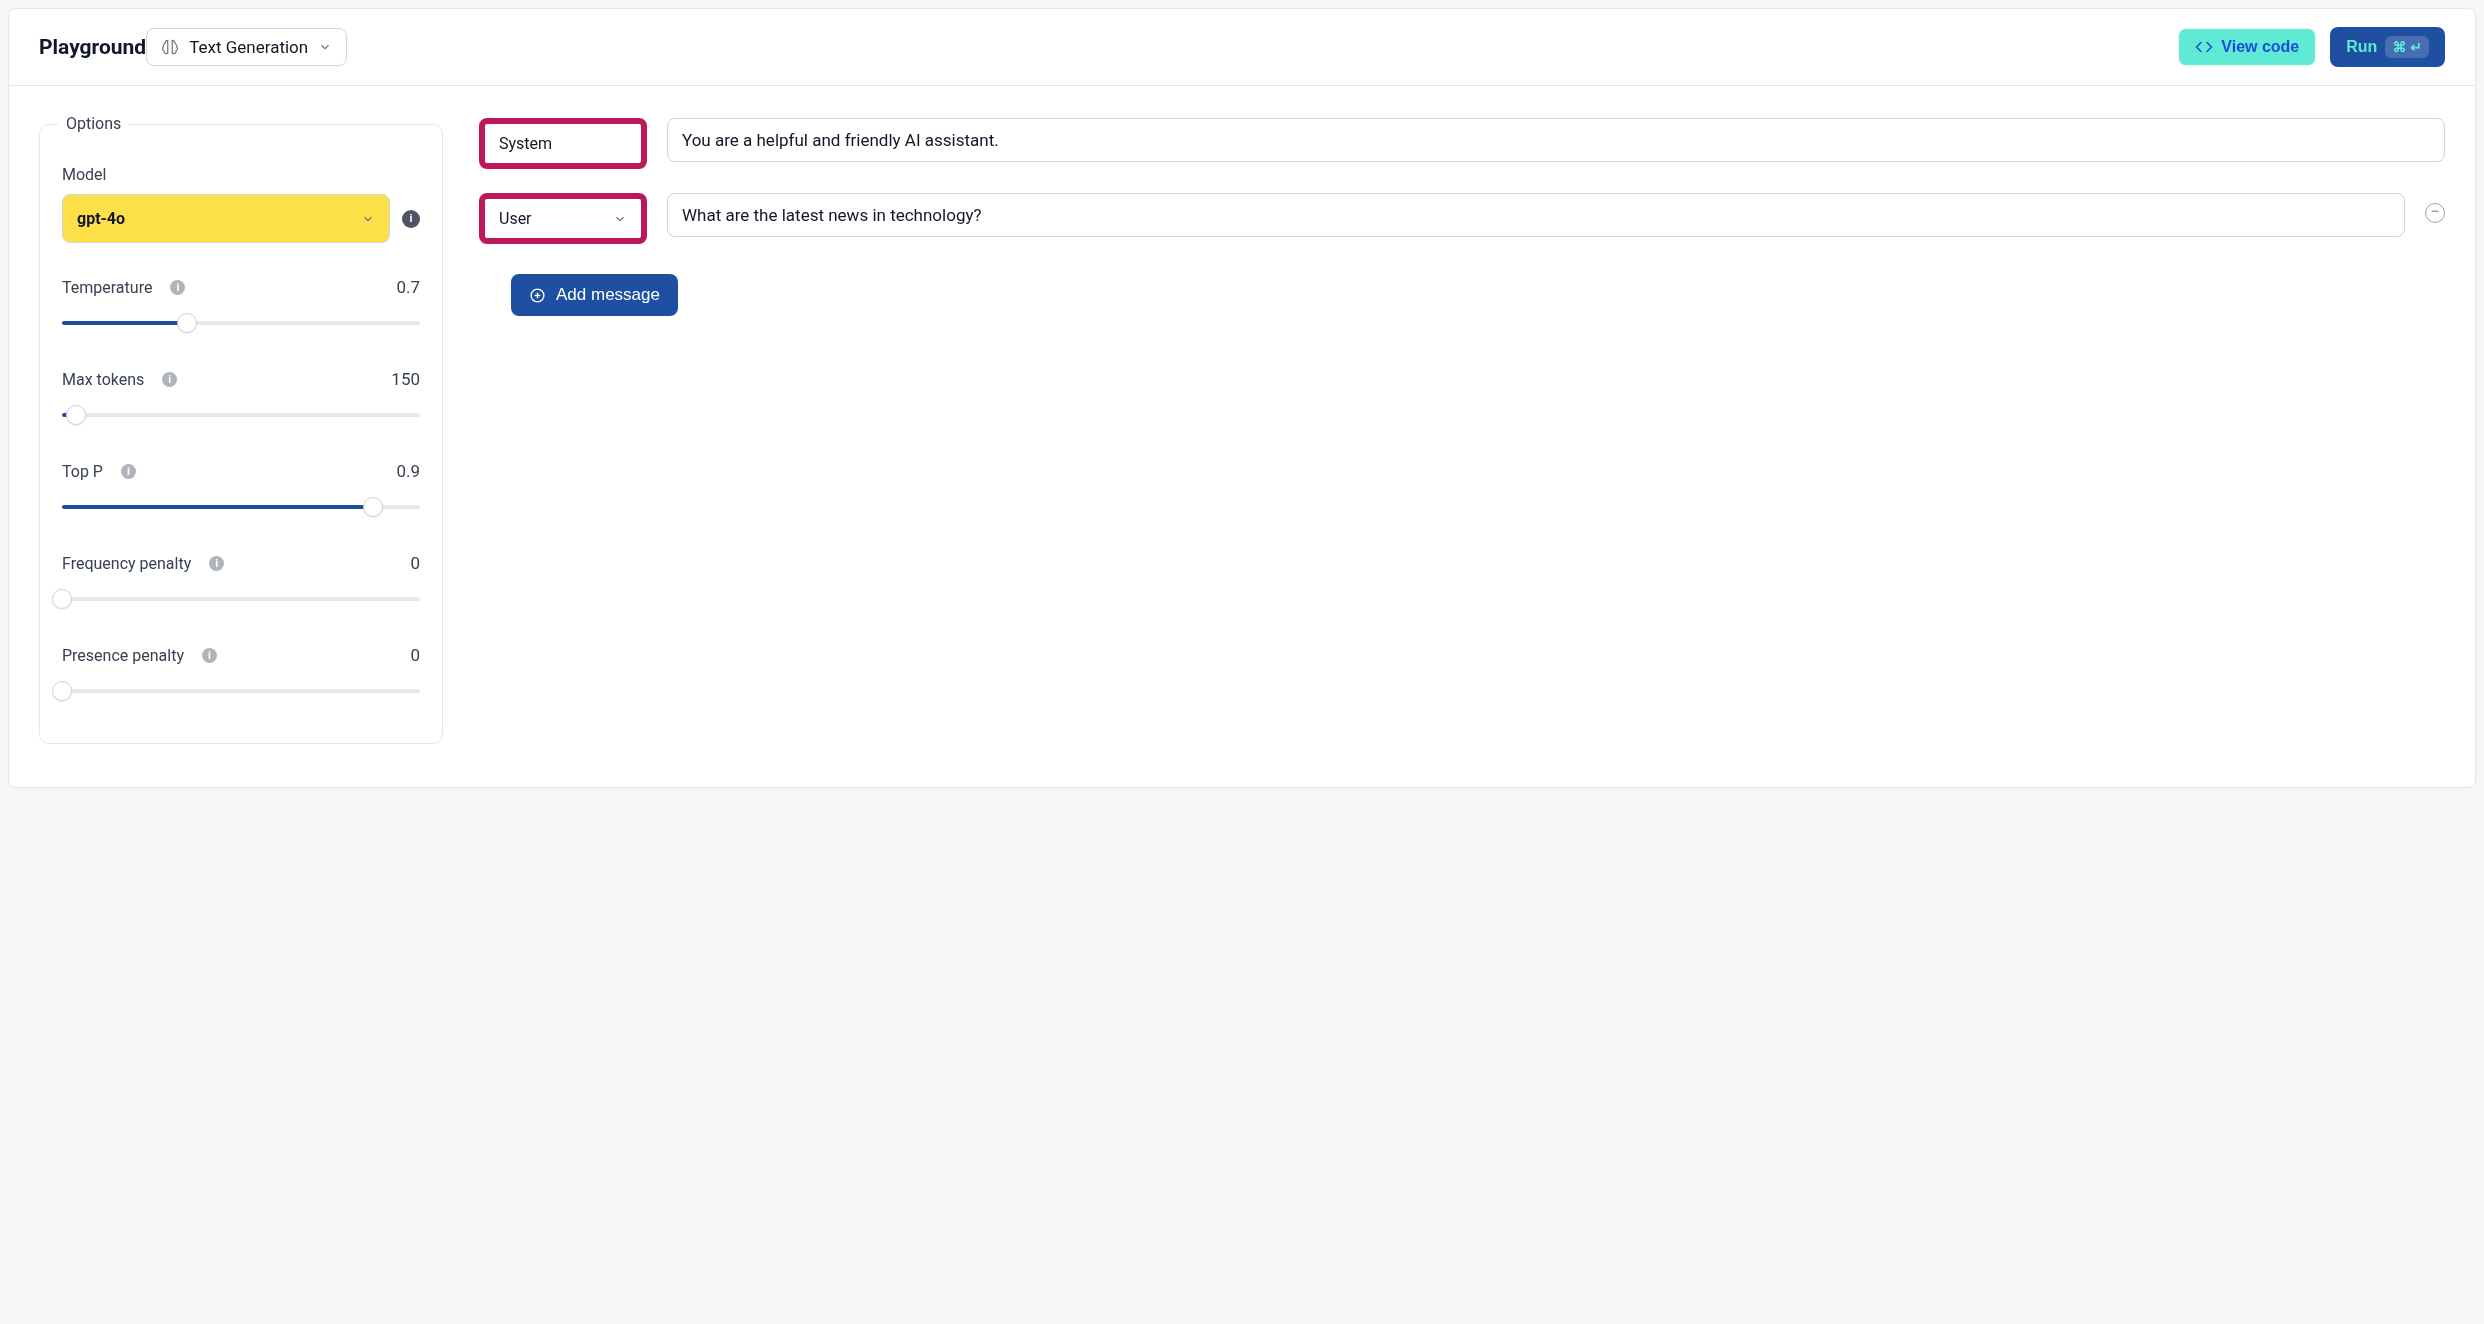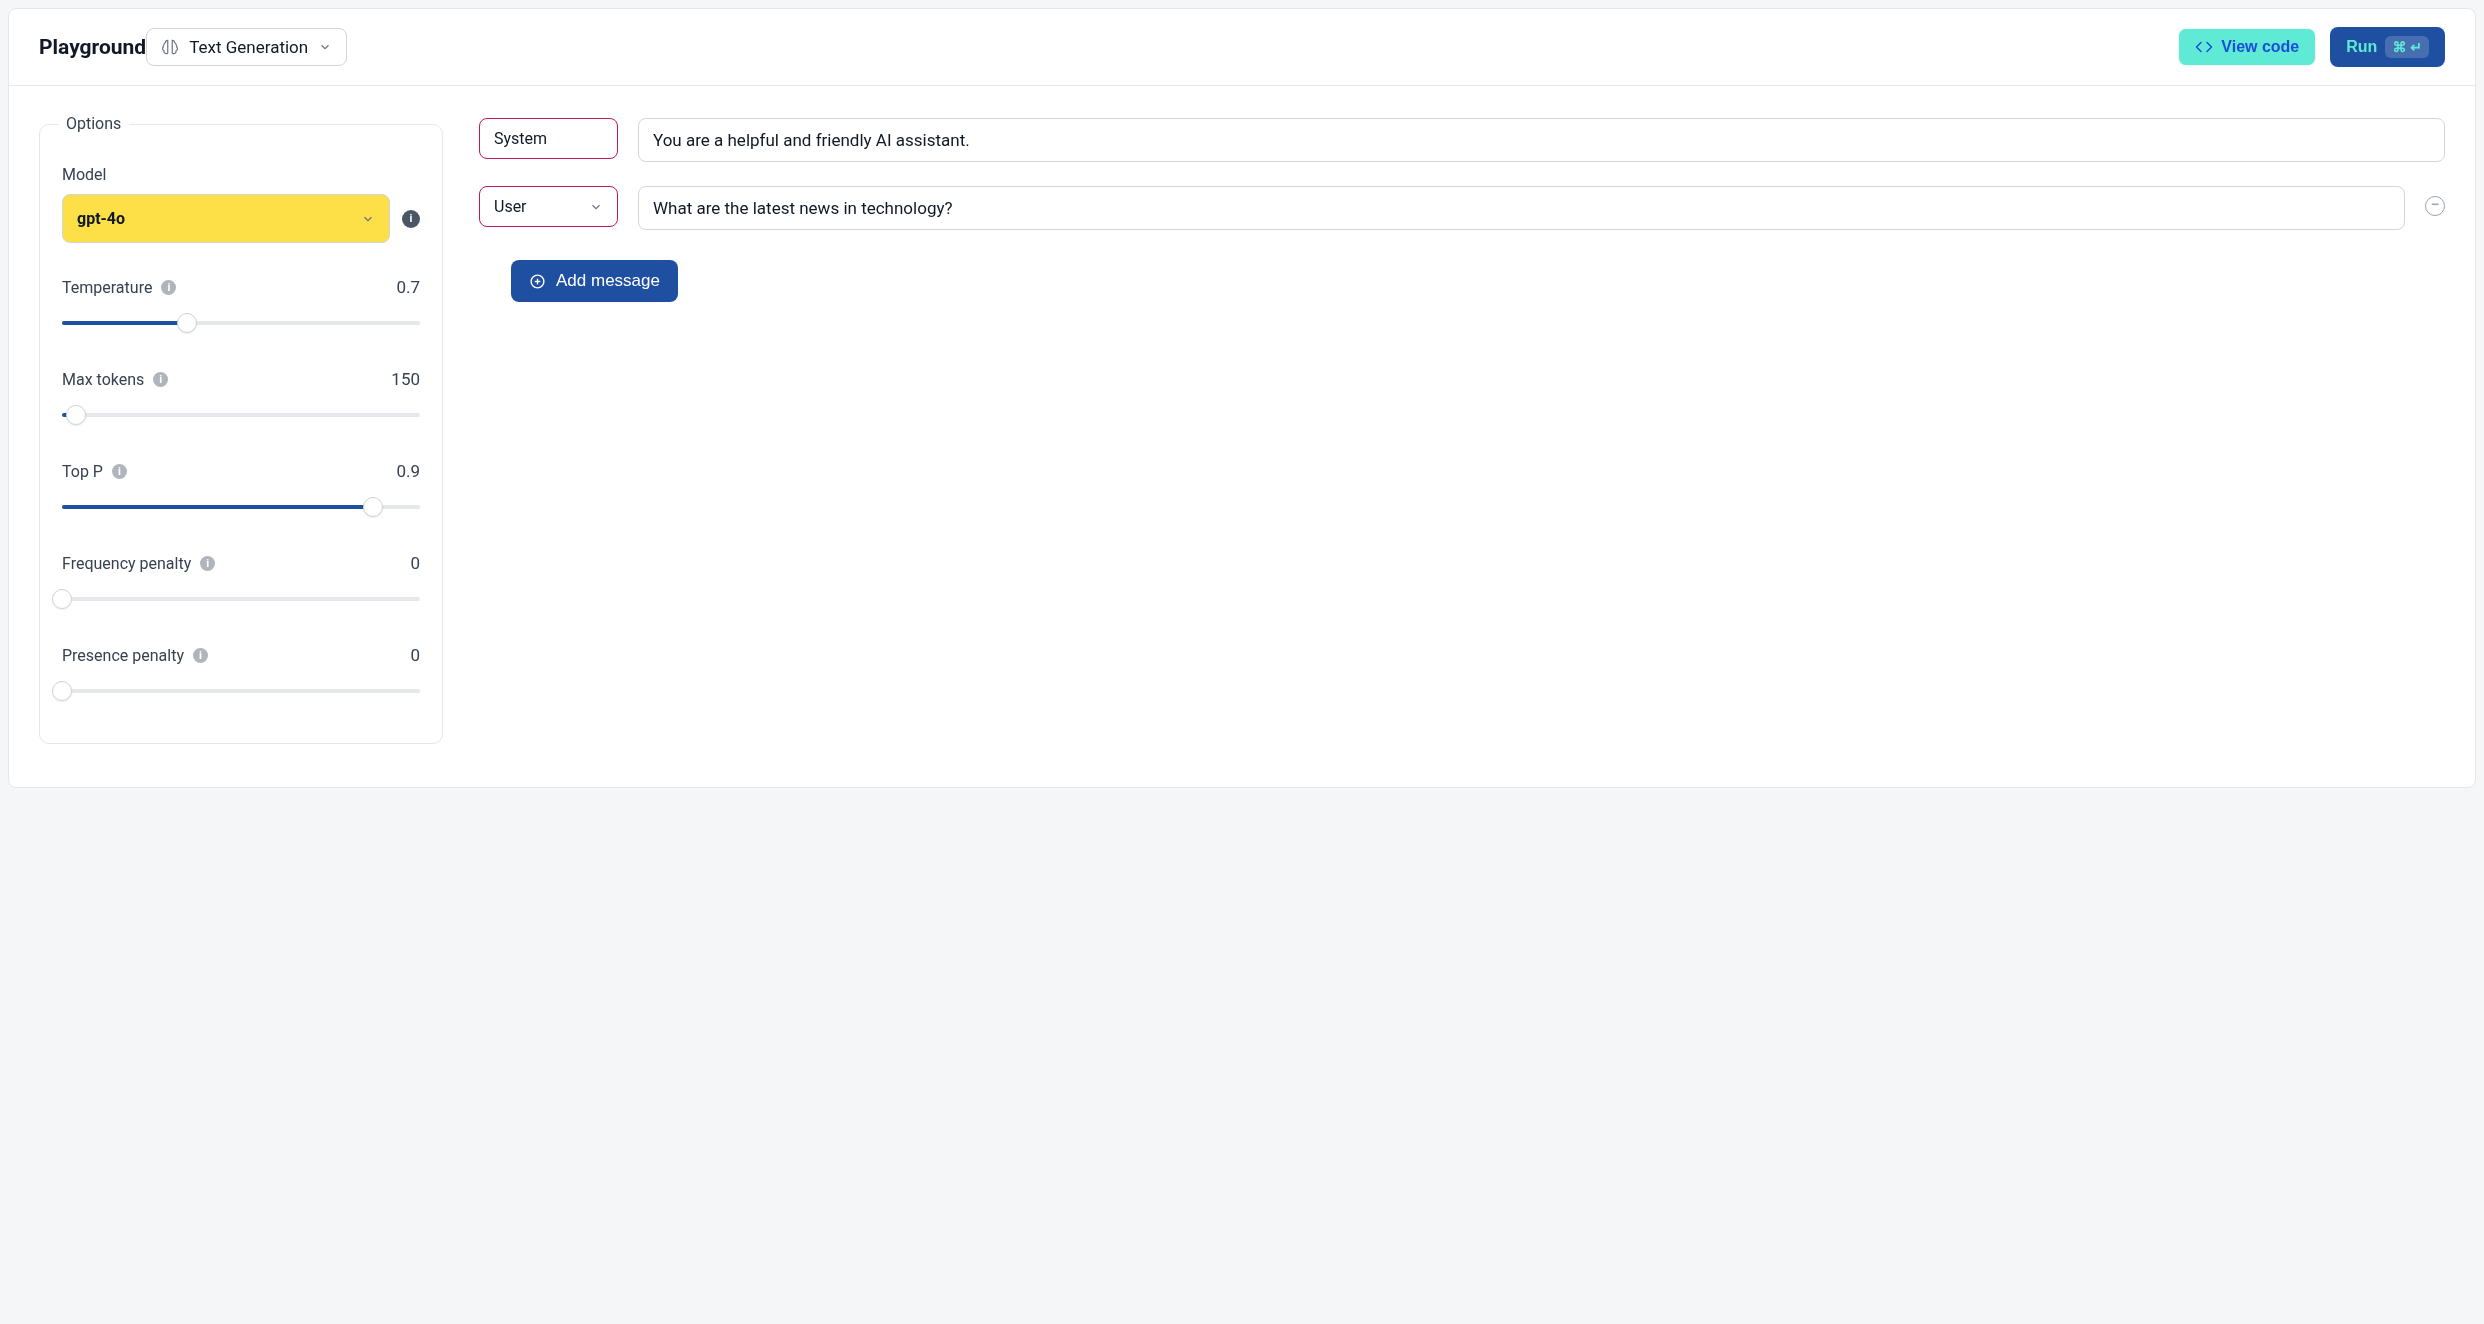--- a/index.html
+++ b/index.html
@@ -128,21 +128,21 @@
     font-size: 11px; font-weight:700;
     cursor: pointer;
   }
   .info-dot.small {
     width: 15px; height: 15px; background:#b0b5bc;
   }
   .slider-block { margin-top: 34px; }
   .slider-head {
     display:flex; justify-content:space-between; align-items:center;
   }
-  .slider-head .left { display:flex; align-items:center; gap:9px; }
+  .slider-head .left { display:flex; align-items:center; gap:18px; }
   .slider-head .name { font-size:16px; color:#374151; }
   .slider-head .value { font-size:17px; color:#374151; }
   .slider {
     position: relative;
     height: 24px;
     margin-top: 14px;
   }
   .slider .track {
     position:absolute; left:0; right:0; top:50%; height:4px;
     background:#e5e7eb; border-radius:4px; transform:translateY(-50%);
@@ -154,22 +154,22 @@
   .slider .thumb {
     position:absolute; top:50%; width:20px; height:20px;
     background:#fff; border:1px solid #cfd3d9; border-radius:50%;
     transform:translate(-50%,-50%);
     box-shadow: 0 1px 2px rgba(0,0,0,0.08);
   }
   
   .messages { flex:1; display:flex; flex-direction:column; gap:24px; padding-top:4px;}
   .msg-row { display:flex; align-items:flex-start; gap:20px; }
   .role-box {
-    width: 139px;
-    border:1px solid #be185d;
+    width: 168px;
+    border:6px solid #be185d;
     border-radius:8px;
     padding:10px 14px;
     background:#fff;
     display:flex; align-items:center; justify-content:space-between;
     font-size:16px; color:#111827;
   }
   .role-box.static { cursor:default; }
   .role-box.clickable { cursor:pointer; }
   .msg-input {
     flex:1;

